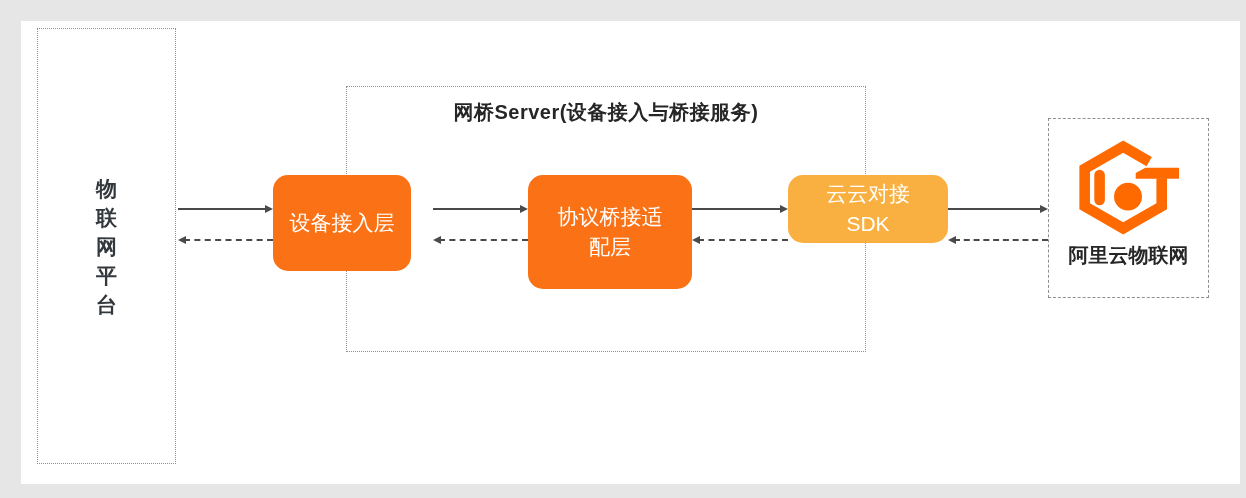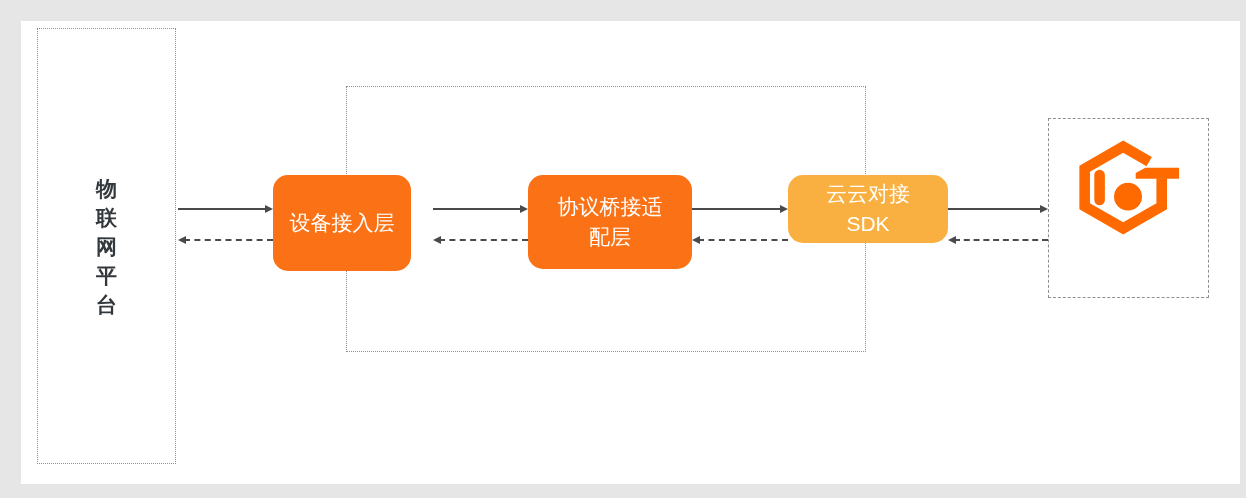--- a/index.html
+++ b/index.html
@@ -32,21 +32,21 @@
 
   
   .node{
     position:absolute;border-radius:15px;
     display:flex;flex-direction:column;justify-content:center;align-items:center;
     color:#ffffff;font-size:21px;line-height:30px;text-align:center;
   }
   .node.orange{background:#FA7215;}
   .node.yellow{background:#F9B040;}
   .node1{left:252px;top:154px;width:138px;height:96px;}
-  .node2{left:507px;top:154px;width:164px;height:94px;}
+  .node2{left:507px;top:154px;width:164px;height:114px;}
   .node3{left:767px;top:154px;width:160px;height:68px;align-items:center;}
 
   
   .right-box{left:1027px;top:97px;width:161px;height:180px;}
   .logo-wrap{position:absolute;left:1053px;top:114px;width:108px;height:104px;}
   .right-label{
     position:absolute;left:1027px;top:221px;width:161px;
     text-align:center;font-size:20px;line-height:27px;font-weight:600;color:#262626;}
 
   
@@ -74,20 +74,21 @@
 
   <div class="frame dotted left-box">
     <span class="vchar">物</span>
     <span class="vchar">联</span>
     <span class="vchar">网</span>
     <span class="vchar">平</span>
     <span class="vchar">台</span>
   </div>
 
   <div class="frame dotted mid-container"></div>
+  <div class="mid-title">网桥Server(设备接入与桥接服务)</div>
 
   <div class="node orange node1">
     <span>设备接入层</span>
   </div>
   <div class="node orange node2">
     <span>协议桥接适</span>
     <span>配层</span>
   </div>
   <div class="node yellow node3">
     <span>云云对接</span>
@@ -101,20 +102,21 @@
       <path d="M89,41 L89,70 L49,93 L9,70 L9,31 L49,8 L76,23.6" fill="none" stroke="#FF6A00" stroke-width="11" stroke-miterlimit="10"></path>
 
       <path d="M72,30 L107,30 L107,41.5 L62,41.5 L62,35.5 Z" fill="#FF6A00"></path>
 
       <rect x="19" y="32" width="11" height="37" rx="5.5" fill="#FF6A00"></rect>
 
       <circle cx="54" cy="60" r="14.5" fill="#FF6A00"></circle>
     </svg>
   </div>
   <div class="right-label">
+    <div>阿里云物联网</div>
   </div>
 
   <div class="arrow to-right a-solid a1">
     <span class="line"></span>
       <span class="head"></span>
   </div>
   <div class="arrow to-left dashed-line a-dash a1">
     <span class="line"></span>
       <span class="head"></span>
   </div>

